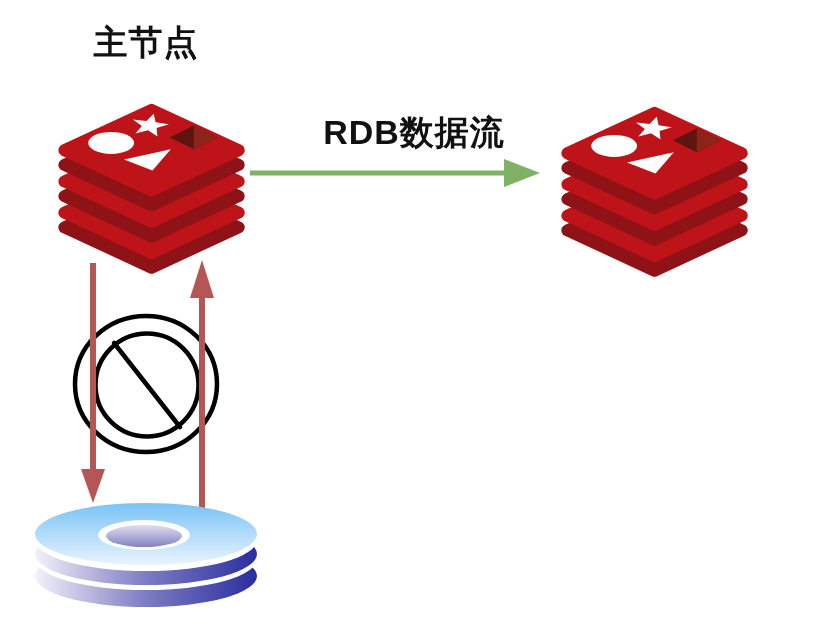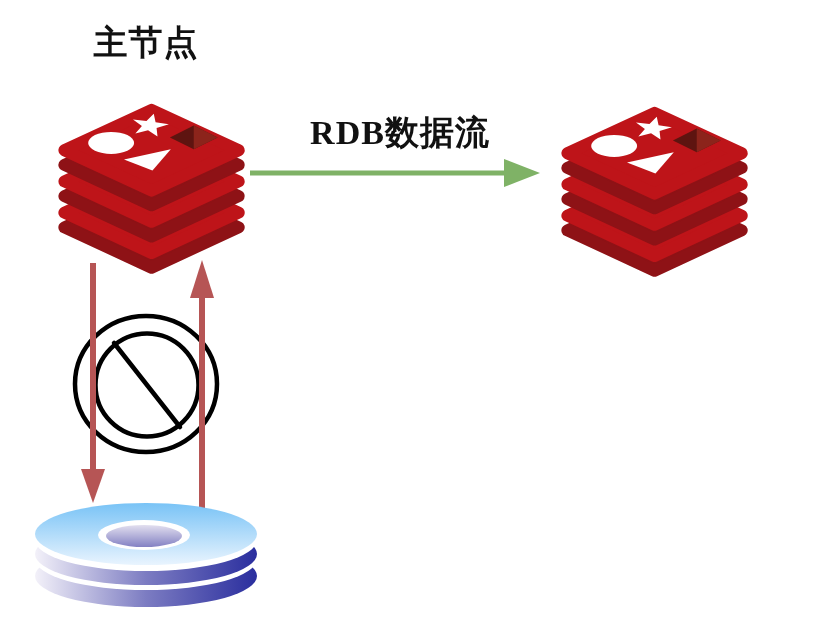--- a/index.html
+++ b/index.html
@@ -55,21 +55,21 @@
     </g>
     <g>
       <polygon points="104.4,18.3 106.4,27.4 120.9,29.6 107.5,33.7 108.5,42.9 98.2,36.2 84.4,39.7 91.5,31.6 81.8,24.5 96.5,26.1" fill="#ffffff"></polygon>
       <ellipse cx="58" cy="50" rx="25" ry="12" fill="#ffffff"></ellipse>
       <polygon points="72,68 123,57 103,80" fill="#ffffff"></polygon>
       <polygon points="122,44 148,31 174,44 148,57" fill="#5E1410"></polygon>
       <polygon points="148,31 174,44 148,57" fill="#8C241B"></polygon>
     </g>
   </svg>
 
-  <div class="abs flow-label" style="left:254px;top:110px;width:292px;font-family:Liberation Serif, serif;">RDB数据流</div>
+  <div class="abs flow-label" style="left:268px;top:110px;width:292px;">RDB数据流</div>
   <svg class="abs" style="left:250px;top:154px;" width="292" height="40" viewBox="0 0 292 40">
     <line x1="0" y1="19" x2="258" y2="19" stroke-width="5" stroke="#7FB266"></line>
     <polygon points="254,5 290,19 254,33" fill="#7FB266"></polygon>
   </svg>
 
   <svg class="abs" style="left:68px;top:309px;" width="156" height="152" viewBox="0 0 156 152">
     <ellipse cx="78" cy="75" rx="71" ry="68" fill="none" stroke-width="4.5" stroke="#000000"></ellipse>
     <circle cx="79" cy="76" r="51.5" fill="none" stroke-width="4.5" stroke="#000000"></circle>
     <line x1="46" y1="34" x2="112" y2="118" stroke-width="4.5" stroke-linecap="round" stroke="#000000"></line>
   </svg>

